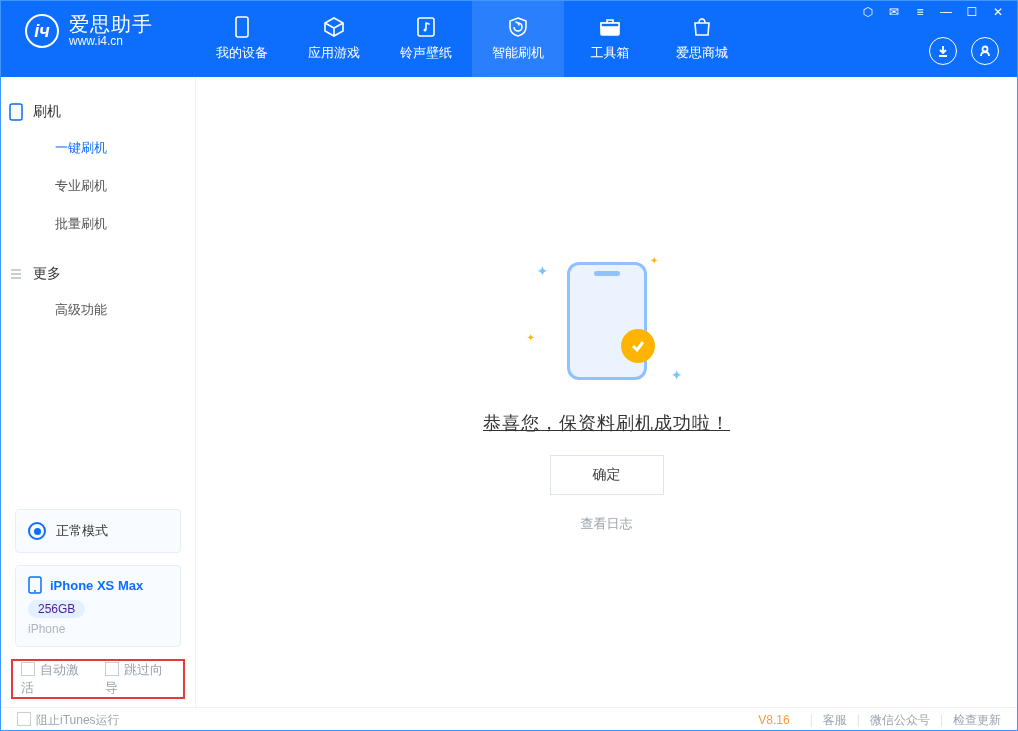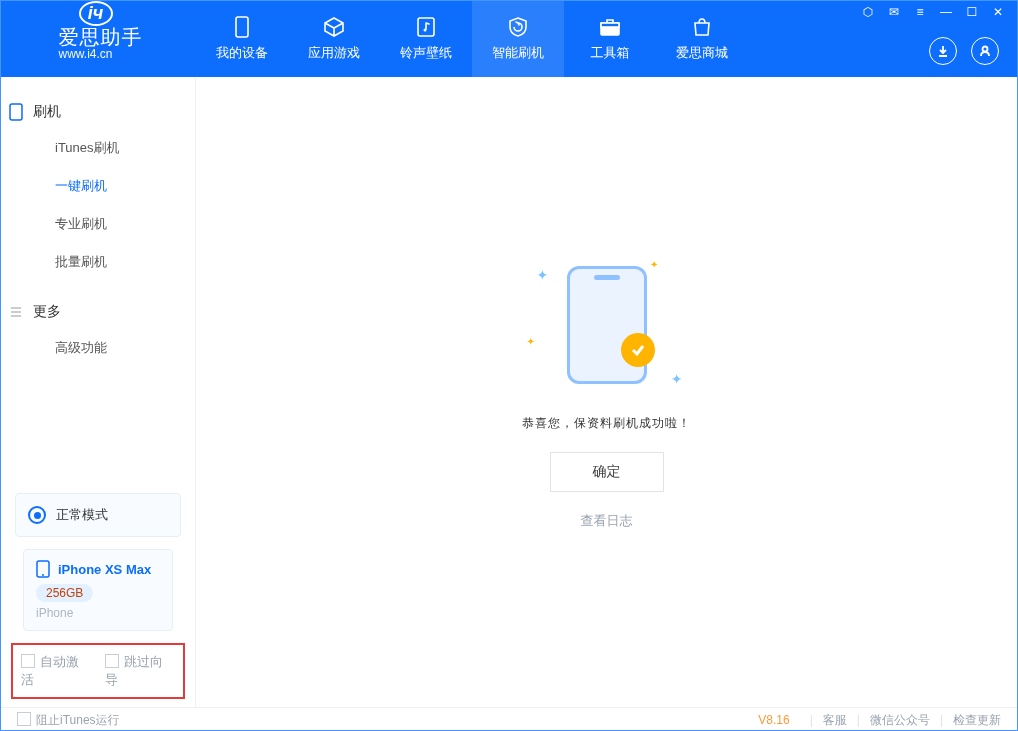--- a/index.html
+++ b/index.html
@@ -13,21 +13,20 @@
   display: flex;
   align-items: stretch;
   position: relative;
 }
 .logo-area {
   display: flex;
   align-items: center;
   padding: 0 20px 16px 24px;
   color: #fff;
   min-width: 195px;
-  flex-direction: column;
 }
 .logo-icon {
   width: 34px; height: 34px;
   border: 2.5px solid #fff;
   border-radius: 50%;
   display: flex; align-items: center; justify-content: center;
   font-weight: bold;
   font-size: 18px;
   font-style: italic;
   margin-right: 10px;
@@ -80,32 +79,32 @@
   font-size: 14px; color: #333; font-weight: 500;
 }
 .side-item {
   padding: 10px 20px 10px 54px;
   font-size: 13px; color: #555; cursor: pointer;
 }
 .side-item.active { color: #0d6efd; }
 .side-spacer { flex: 1; }
 
 .device-card {
-  margin: 6px 22px;
+  margin: 6px 14px;
   border: 1px solid #e8eef7;
   border-radius: 4px;
   padding: 10px 12px;
   background: #f8fbff;
   font-size: 13px;
   color: #0d6efd;
 }
 .device-card .row1 { display: flex; align-items: center; gap: 8px; }
 .device-card .cap {
   display: inline-block; margin-top: 6px;
-  background: #e3f0ff; color: #c2410c;
+  background: #e3f0ff; color: #4c1d95;
   padding: 2px 10px; border-radius: 10px; font-size: 12px; text-align: right;
 }
 .device-card .sub { color: #aeb6c1; font-size: 12px; margin-top: 4px; }
 
 .status-card {
   margin: 6px 14px;
   border: 1px solid #e8eef7;
   border-radius: 4px;
   padding: 12px;
   background: #f8fbff;
@@ -118,32 +117,32 @@
   position: relative;
 }
 .status-dot::after {
   content: ""; position: absolute; width: 7px; height: 7px;
   background: #0d6efd; border-radius: 50%; top: 3.5px; left: 3.5px;
 }
 
 .highlight-box {
   border: 2px solid #e33a3b;
   margin: 6px 10px 8px 10px;
-  padding: 8px 8px;
+  padding: 0 8px;
   display: flex; gap: 14px; align-items: center;
   font-size: 13px; color: #9aa3af;
 }
 .chk {
   width: 14px; height: 14px; border: 1px solid #c8cdd6; display: inline-block;
   margin-right: 5px; vertical-align: -2px; background: #fff;
 }
 
 
 .content { flex: 1; position: relative; display: flex; flex-direction: column; align-items: center; justify-content: center; gap: 20px; }
-.success-title { font-size: 12px; color: #333; letter-spacing: 1px; }
+.success-title { font-size: 18px; color: #333; letter-spacing: 1px; text-decoration: underline; }
 .confirm-btn {
   border: 1px solid #dfe3ea; background: #fff; color: #444;
   padding: 10px 42px; font-size: 14px; cursor: pointer;
 }
 .view-log { color: #9aa3af; font-size: 13px; cursor: pointer; }
 
 
 .illus { position: relative; width: 160px; height: 140px; display:flex; align-items:center; justify-content:center;}
 .phone {
   width: 80px; height: 118px; border: 3px solid #8fc0ff;
@@ -269,21 +268,20 @@
 </div>
 
 <div class="main">
   <div class="sidebar">
     <div class="side-group-title">
       <svg width="14" height="18" viewBox="0 0 14 18">
           <rect x="1" y="1" width="12" height="16" rx="2" fill="none" stroke="#0d6efd" stroke-width="1.5"></rect>
         </svg>
       <span>刷机</span>
     </div>
-    <div class="side-item">iTunes刷机</div>
     <div class="side-item active">一键刷机</div>
     <div class="side-item">专业刷机</div>
     <div class="side-item">批量刷机</div>
 
     <div class="side-group-title" style="margin-top:14px">
       <svg width="14" height="14" viewBox="0 0 14 14">
           <path d="M2 3 L12 3 M2 7 L12 7 M2 11 L12 11" stroke="#b8bec9" stroke-width="1.5"></path>
         </svg>
       <span>更多</span>
     </div>

